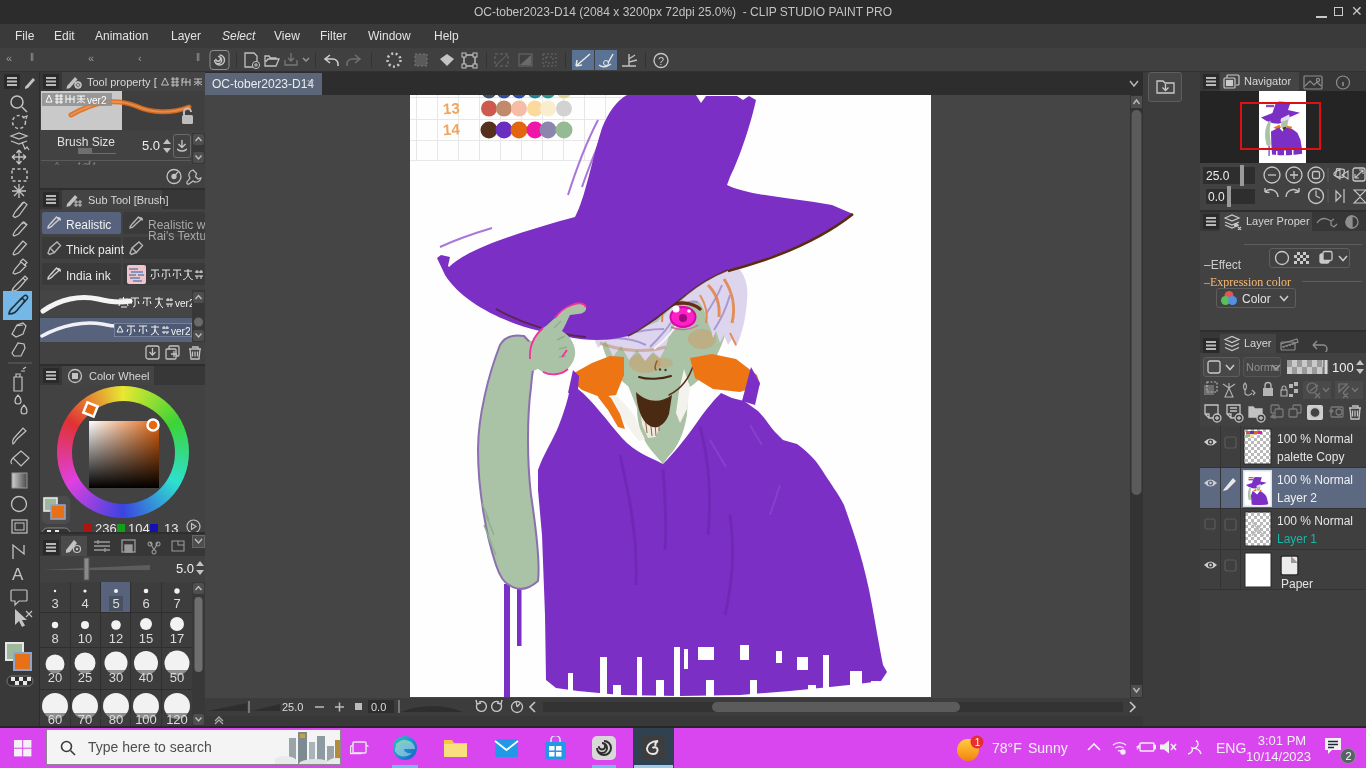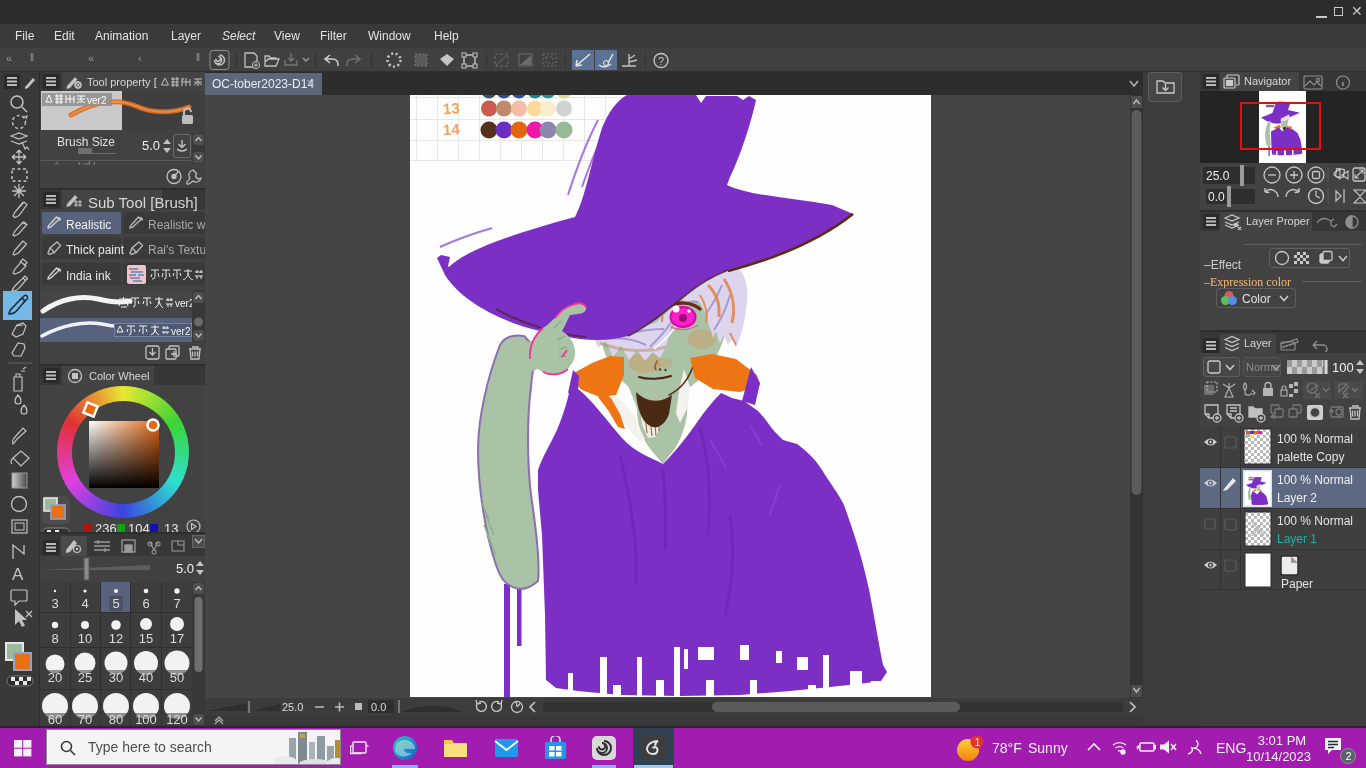--- a/index.html
+++ b/index.html
@@ -12,20 +12,21 @@
 .hdr { background:#373737; }
 .hambox { position:absolute; width:16px; height:15px; background:#2a2a2a; }
 .hambox:before { content:""; position:absolute; left:3px; top:3px; width:10px; height:1.5px; background:#b9b9b9; box-shadow:0 3.5px 0 #b9b9b9, 0 7px 0 #b9b9b9; }
 svg { display:block; }
 </style>
 </head>
 <body>
 <div id="screen">
 
 <div class="abs" style="left:0;top:0;width:1366px;height:24px;background:#2c2c2c;"></div>
+<div class="abs txt" style="left:0;top:5px;width:1366px;text-align:center;font-size:12px;color:#c3c3c3;">OC-tober2023-D14 (2084 x 3200px 72dpi 25.0%)&nbsp; - CLIP STUDIO PAINT PRO</div>
 <div class="abs" style="left:1316px;top:16px;width:11px;height:1.5px;background:#c9c9c9;"></div>
 <div class="abs" style="left:1334px;top:7px;width:9px;height:9px;border:1.5px solid #c9c9c9;"></div>
 <div class="abs" style="left:1351px;top:6px;width:11px;height:11px;color:#c9c9c9;font-size:14px;line-height:11px;">✕</div>
 
 <div class="abs" style="left:0;top:24px;width:1366px;height:24px;background:#3a3a3a;"></div>
 <div class="abs txt" style="top:29px;left:15px;color:#e2e2e2;">File</div>
 <div class="abs txt" style="top:29px;left:54px;color:#e2e2e2;">Edit</div>
 <div class="abs txt" style="top:29px;left:95px;color:#e2e2e2;">Animation</div>
 <div class="abs txt" style="top:29px;left:171px;color:#e2e2e2;">Layer</div>
 <div class="abs txt" style="top:29px;left:222px;color:#e2e2e2;font-style:italic;">Select</div>
@@ -248,21 +249,21 @@
       </svg>
   <div class="abs" style="left:0;top:116px;width:165px;height:2px;background:#2e2e2e;"></div>
 
   <div class="abs hdr" style="left:0;top:118px;width:165px;height:19px;"></div>
   <div class="hambox" style="left:3px;top:120px;"></div>
   <div class="abs" style="left:22px;top:118px;width:100px;height:19px;background:#444444;"></div>
   <svg class="abs" style="left:26px;top:120px;" width="18" height="15" viewBox="0 0 18 15">
         <path d="M1 12 L9 3 l2.5 2.5 L4 14 l-3.5 1 z" fill="#c2c2c2"></path>
         <path d="M8 10 h8 M8 13 h8 M10 8 v7 M14 8 v7" stroke="#c2c2c2" fill="none"></path>
       </svg>
-  <span class="abs txt" style="left:48px;top:122px;font-size:15px;">Sub Tool [Brush]</span>
+  <span class="abs txt" style="left:48px;top:122px;font-size:11px;">Sub Tool [Brush]</span>
 
   <div class="abs" style="left:2px;top:140px;width:79px;height:22px;background:#57637d;border-radius:2px;"></div>
   <div class="abs" style="left:83px;top:140px;width:82px;height:22px;background:#3a3a3a;border-radius:2px;"></div>
   <div class="abs" style="left:2px;top:165px;width:79px;height:22px;background:#3a3a3a;border-radius:2px;"></div>
   <div class="abs" style="left:83px;top:165px;width:82px;height:22px;background:#3a3a3a;border-radius:2px;"></div>
   <div class="abs" style="left:2px;top:191px;width:79px;height:22px;background:#3a3a3a;border-radius:2px;"></div>
   <div class="abs" style="left:83px;top:191px;width:82px;height:22px;background:#3a3a3a;border-radius:2px;"></div>
   <svg class="abs" style="left:6px;top:143px;" width="17" height="16" viewBox="0 0 17 16">
         <path d="M2 13 c0 -3 2.5 -4 4.5 -6.5 l4 -4.5 l2.5 2.5 l-4.5 4 c-2.5 2 -3.5 4.5 -6.5 4.5 z M11.5 3 a1.8 1.8 0 0 1 2.5 2.5" fill="none" stroke="#cfcfcf" stroke-width="1.4"></path>
       </svg>
@@ -271,21 +272,21 @@
         <path d="M2 13 c0 -3 2.5 -4 4.5 -6.5 l4 -4.5 l2.5 2.5 l-4.5 4 c-2.5 2 -3.5 4.5 -6.5 4.5 z M11.5 3 a1.8 1.8 0 0 1 2.5 2.5" fill="none" stroke="#b5b5b5" stroke-width="1.4"></path>
       </svg>
   <span class="abs txt dim" style="left:108px;top:146px;color:#a9a9a9;">Realistic w</span>
   <svg class="abs" style="left:6px;top:168px;" width="17" height="16" viewBox="0 0 17 16">
         <path d="M2 13 l2 -5 l7 -6 l3.5 3.5 l-6 7 l-5 2 z M4.5 8.5 l4.5 4.5" fill="none" stroke="#b5b5b5" stroke-width="1.4"></path>
       </svg>
   <span class="abs txt" style="left:26px;top:171px;color:#e8e8e8;">Thick paint</span>
   <svg class="abs" style="left:88px;top:168px;" width="17" height="16" viewBox="0 0 17 16">
         <path d="M2 13 l2 -5 l7 -6 l3.5 3.5 l-6 7 l-5 2 z M4.5 8.5 l4.5 4.5" fill="none" stroke="#b5b5b5" stroke-width="1.4"></path>
       </svg>
-  <span class="abs txt dim" style="left:108px;top:171px;color:#a9a9a9;">Rai's Textu</span>
+  <span class="abs txt dim" style="left:108px;top:157px;color:#a9a9a9;">Rai's Textu</span>
   <svg class="abs" style="left:6px;top:194px;" width="17" height="16" viewBox="0 0 17 16">
         <path d="M2 13 c0 -3 2.5 -4 4.5 -6.5 l4 -4.5 l2.5 2.5 l-4.5 4 c-2.5 2 -3.5 4.5 -6.5 4.5 z M11.5 3 a1.8 1.8 0 0 1 2.5 2.5" fill="none" stroke="#cfcfcf" stroke-width="1.4"></path>
       </svg>
   <span class="abs txt" style="left:26px;top:197px;color:#e8e8e8;">India ink</span>
   <svg class="abs" style="left:87px;top:193px;" width="19" height="19" viewBox="0 0 19 19">
         <rect width="19" height="19" rx="2" fill="#f2c3cb"></rect>
         <g stroke="#5f87b0" stroke-width="1.6" fill="none">
           <path d="M2 4 h9 M4 7 h12 M2 10 h7 M11 10 h6 M3 13 h10 M6 16 h9"></path>
         </g>
       </svg>
@@ -1007,21 +1008,21 @@
   <span class="abs txt" style="left:77px;top:378px;color:#e4e4e4;">palette Copy</span>
   <span class="abs txt" style="left:77px;top:401px;color:#eef0f4;">100 % Normal</span>
   <span class="abs txt" style="left:77px;top:419px;color:#eef0f4;">Layer 2</span>
   <span class="abs txt" style="left:77px;top:442px;color:#e4e4e4;">100 % Normal</span>
   <span class="abs txt" style="left:77px;top:460px;color:#14b8a6;">Layer 1</span>
   <span class="abs txt" style="left:81px;top:505px;color:#e4e4e4;">Paper</span>
 </div>
 
 <div class="abs" style="left:0;top:726px;width:1366px;height:2px;background:#262626;"></div>
 
-<div id="taskbar" class="abs" style="left:0;top:728px;width:1366px;height:40px;background:#a21caf;">
+<div id="taskbar" class="abs" style="left:0;top:728px;width:1366px;height:40px;background:#d946ef;">
 
   <svg class="abs" style="left:14px;top:12px;" width="18" height="17" viewBox="0 0 18 17" fill="#f2f2f2">
         <rect x="0" y="0" width="8.2" height="7.7"></rect>
         <rect x="9.2" y="0" width="8.2" height="7.7"></rect>
         <rect x="0" y="8.7" width="8.2" height="7.7"></rect>
         <rect x="9.2" y="8.7" width="8.2" height="7.7"></rect>
       </svg>
 
   <div class="abs" style="left:46px;top:1px;width:295px;height:36px;background:#f4f4f4;border:1px solid #8a8a8a;overflow:hidden;">
     <svg class="abs" style="left:13px;top:10px;" width="16" height="16" viewBox="0 0 16 16">

